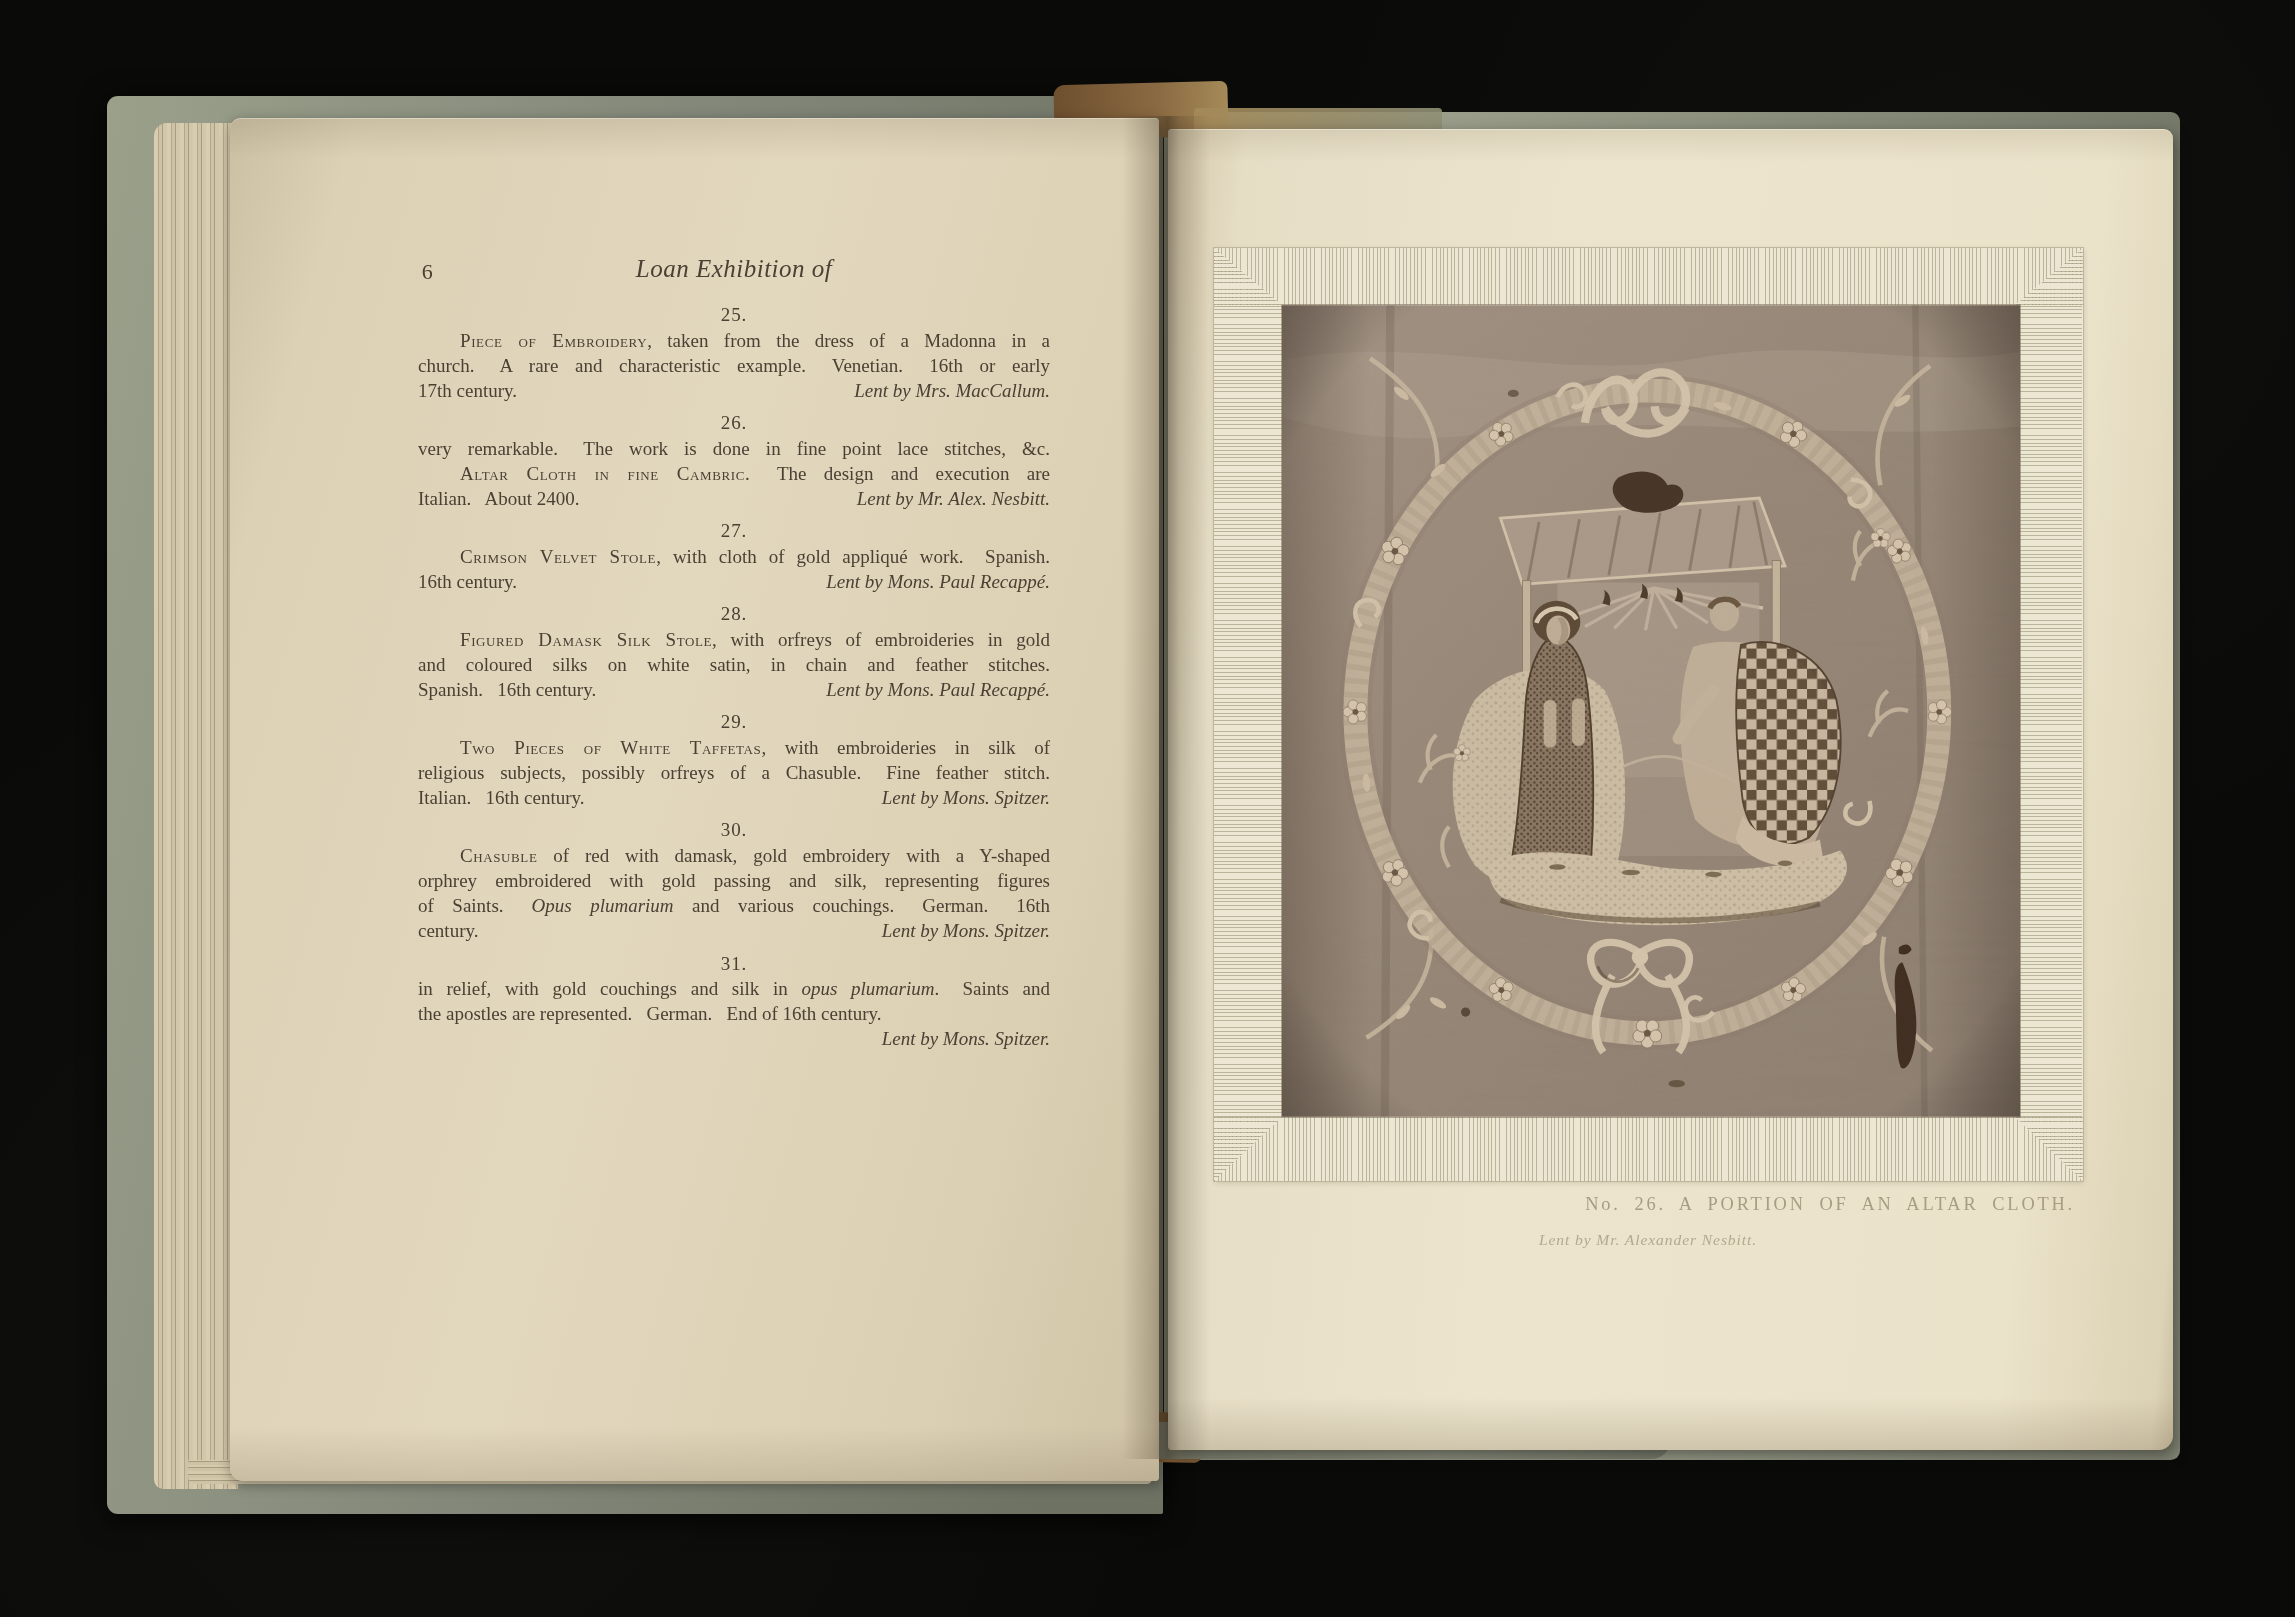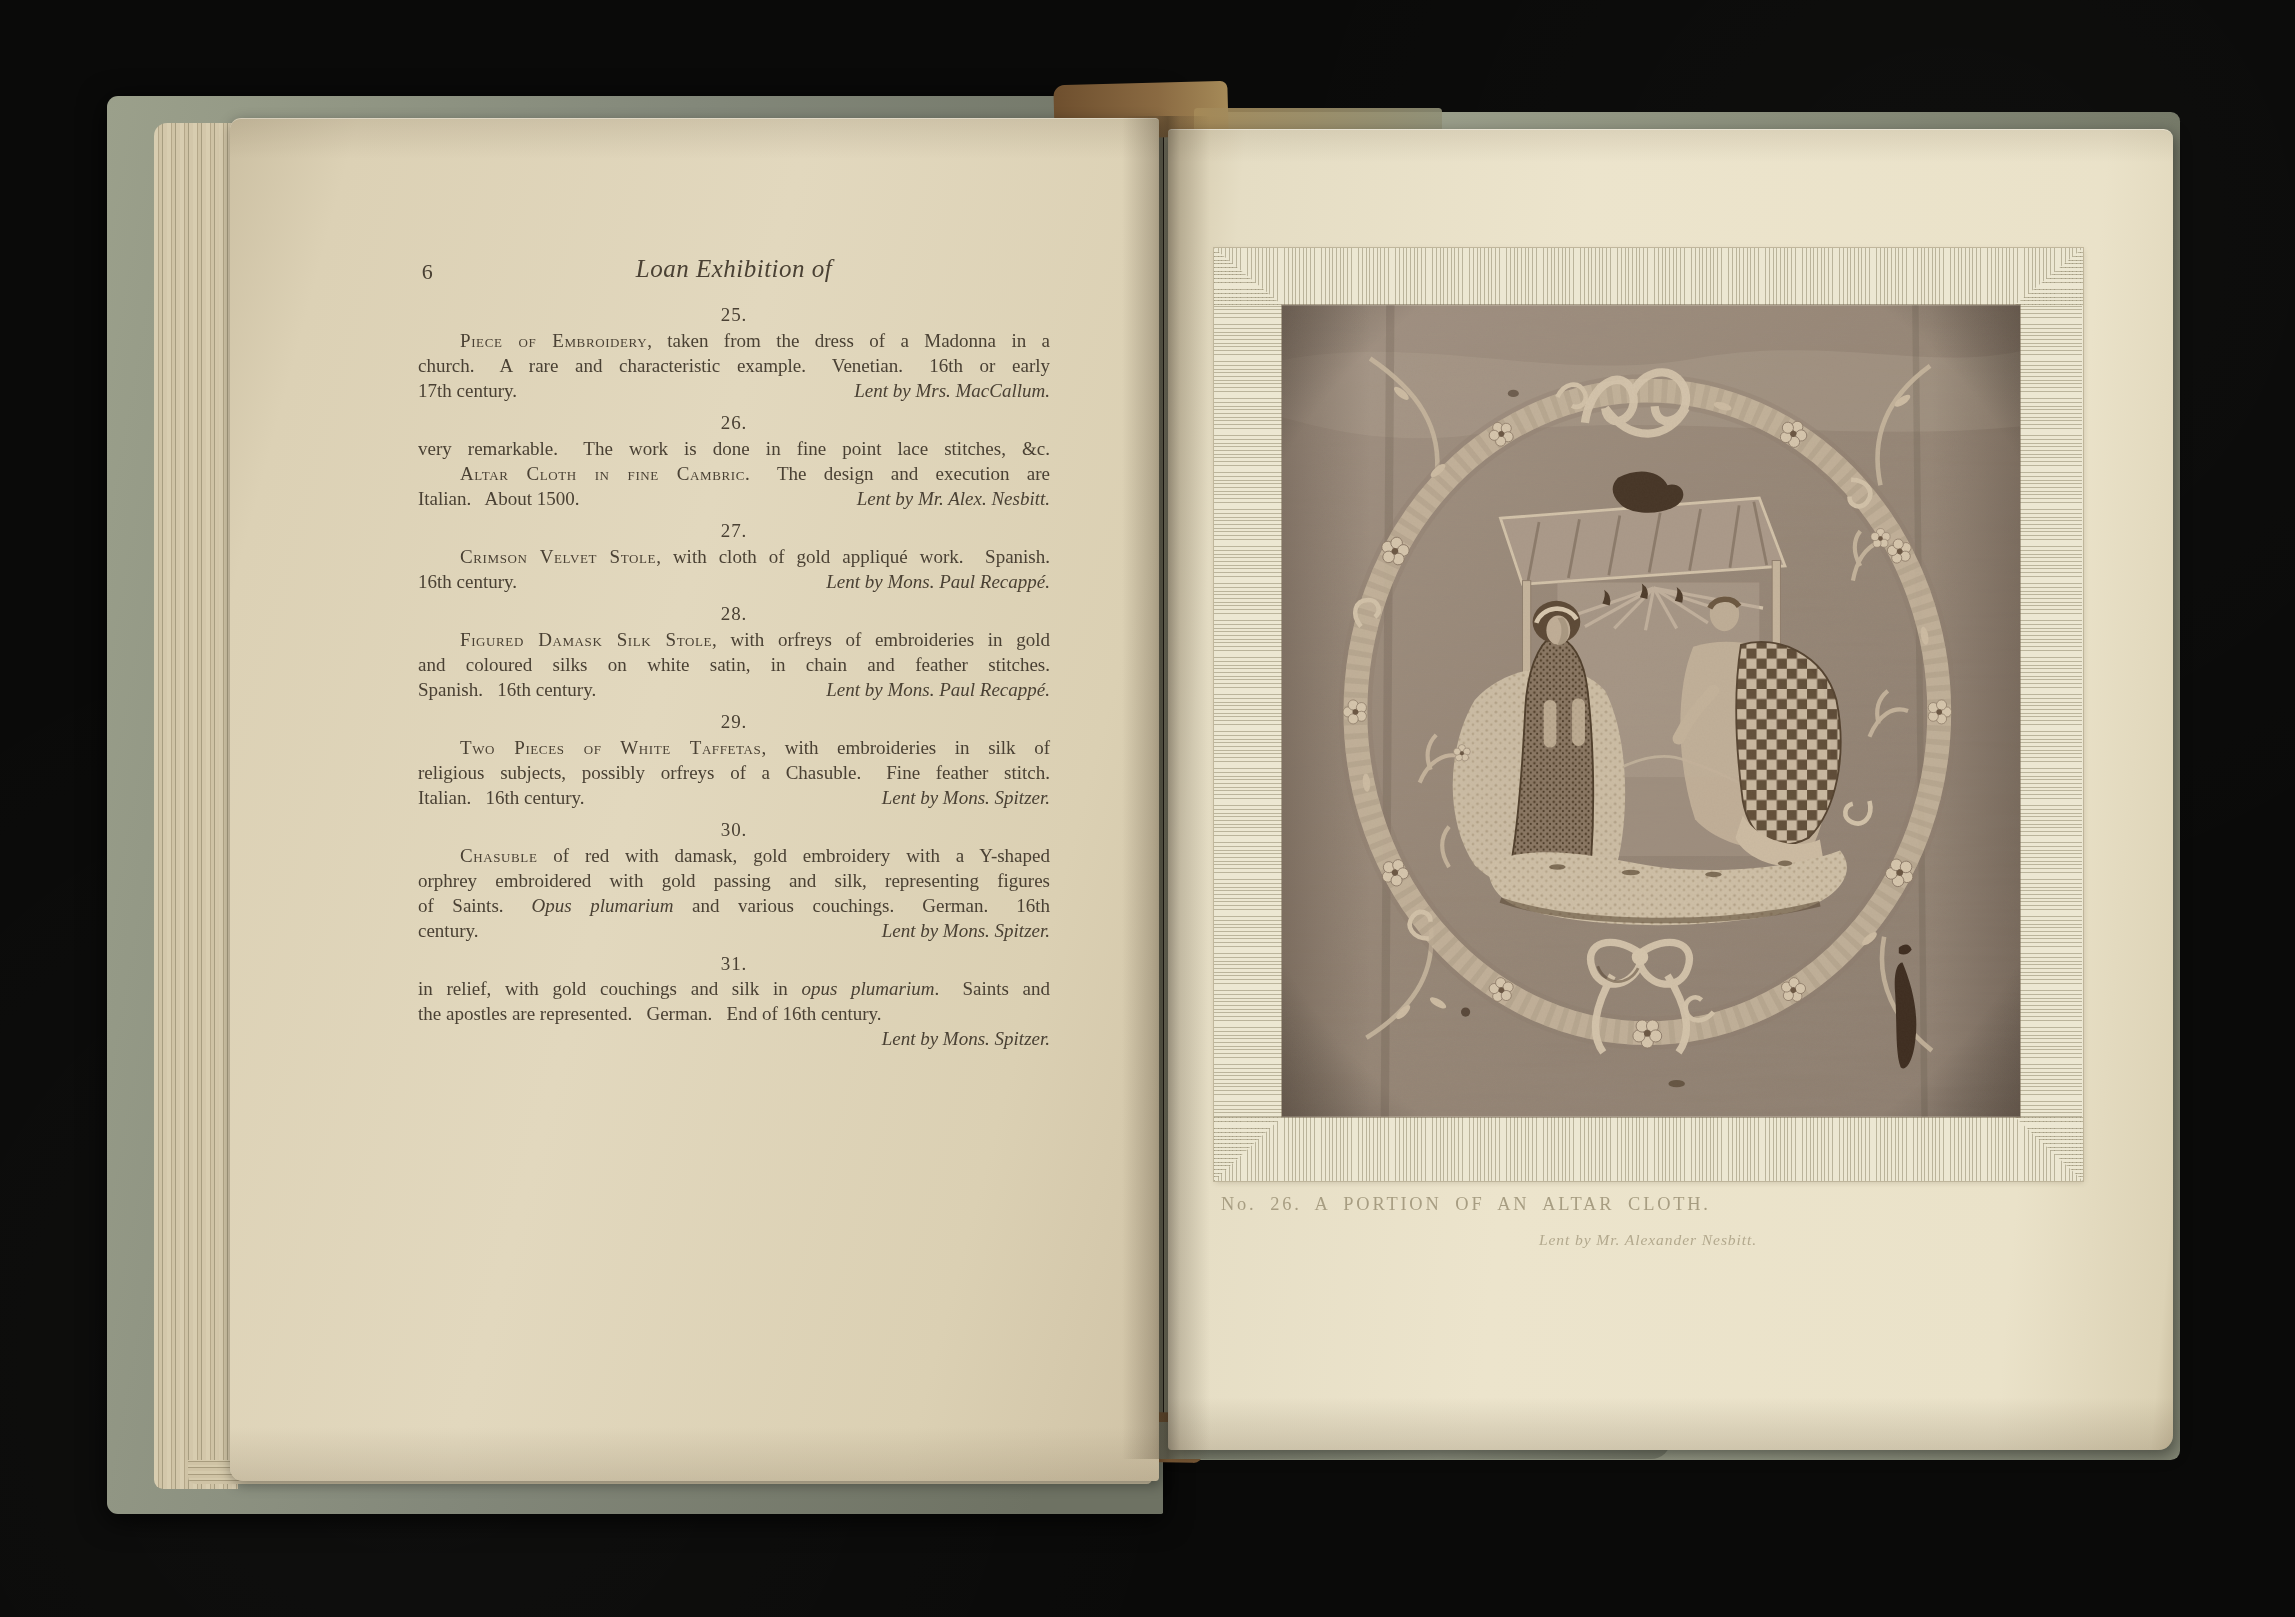--- a/index.html
+++ b/index.html
@@ -83,21 +83,21 @@
     background:repeating-linear-gradient(0deg,rgba(146,138,110,.55) 0 0.9px,#ece7d2 0.9px 3.7px);}
   .mc-tl{left:0;top:0;} .mc-tl i{clip-path:polygon(0 0,100% 100%,0 100%);}
   .mc-tr{left:801px;top:0;width:68px;} .mc-tr i{clip-path:polygon(100% 0,100% 100%,0 100%);}
   .mc-bl{left:0;top:869px;height:64px;} .mc-bl i{clip-path:polygon(0 0,100% 0,0 100%);}
   .mc-br{left:801px;top:869px;width:68px;height:64px;} .mc-br i{clip-path:polygon(0 0,100% 0,100% 100%);}
   .photo{position:absolute;left:68px;top:57px;width:738px;height:812px;
     box-shadow:0 0 0 0.9px rgba(120,105,85,.6);}
   .photo svg{display:block;}
 
   
-  .plate-caption{position:absolute;left:1221px;top:1194px;width:854px;text-align:left;
+  .plate-caption{position:absolute;left:1221px;top:1194px;width:854px;text-align:right;
     font-size:18.4px;letter-spacing:2.8px;word-spacing:6.4px;color:#a79d82;}
   .plate-lender{position:absolute;left:1221px;top:1231px;width:854px;text-align:center;
     font-style:italic;font-size:15.6px;letter-spacing:0.9px;color:#b3a98e;}
 </style>
 </head>
 <body>
 
 <div id="scene">
 
   <div class="cover-left"></div>
@@ -126,21 +126,21 @@
           <div class="line with-lender">
             <span><span>17th century.</span></span>
             <span class="lender">Lent by Mrs. MacCallum.</span>
           </div>
         </div>
         <div class="entry">
           <div class="entry-number">26.</div>
           <div class="line"><span><span>very remarkable.  The work is done in fine point lace stitches, &amp;c.</span></span></div>
           <div class="line first"><span><span class="sc">Altar Cloth in fine Cambric.</span><span>  The design and execution are</span></span></div>
           <div class="line with-lender">
-            <span><span>Italian.  About 1500.</span></span>
+            <span><span>Italian.  About 2400.</span></span>
             <span class="lender">Lent by Mr. Alex. Nesbitt.</span>
           </div>
         </div>
         <div class="entry">
           <div class="entry-number">27.</div>
           <div class="line first"><span><span class="sc">Crimson Velvet Stole</span><span>, with cloth of gold appliqué work.  Spanish.</span></span></div>
           <div class="line with-lender">
             <span><span>16th century.</span></span>
             <span class="lender">Lent by Mons. Paul Recappé.</span>
           </div>

